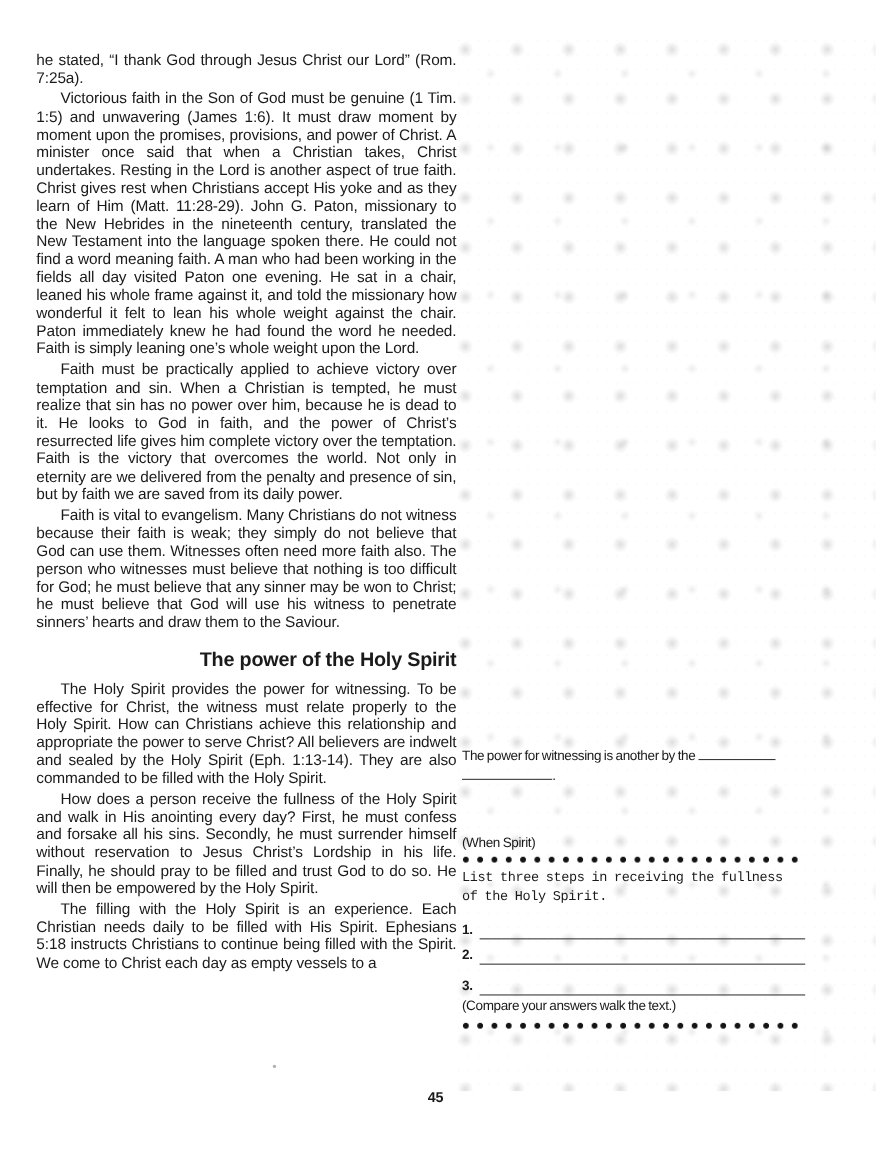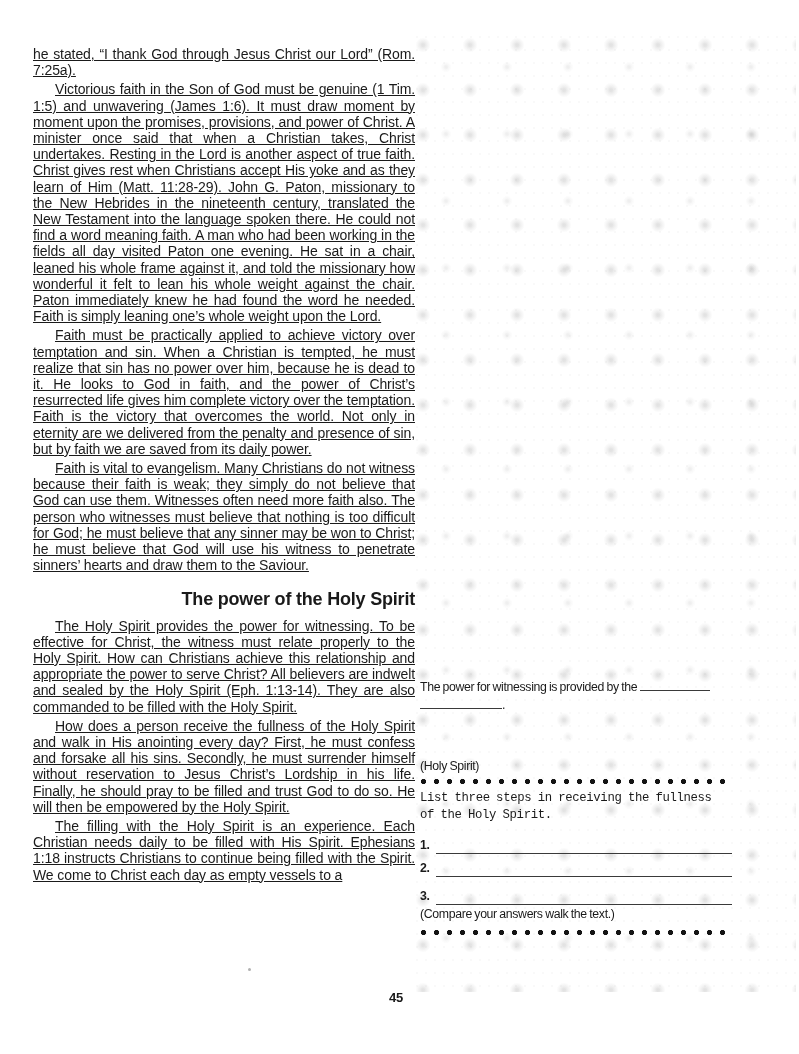--- a/index.html
+++ b/index.html
@@ -22,21 +22,21 @@
       radial-gradient(circle at 5px 3px, rgba(0,0,0,0.035) 0.5px, transparent 1.1px);
     background-size:47px 45px, 61px 67px, 29px 37px, 9px 13px;
     pointer-events:none;
   }
   .article-column{
     position:absolute;left:33px;top:46px;width:382px;
     font-size:14px;line-height:16.2px;
     text-align:justify;
     letter-spacing:-0.1px;
   }
-  .article-column p{margin:0 0 3px 0;text-indent:22px;text-decoration:underline;}
+  .article-column p{margin:0 0 3px 0;text-indent:22px;}
   .article-column p.continued{text-indent:0;}
   .article-column h2{
     font-size:18px;line-height:17px;
     margin:17px 0 10px 0;
     letter-spacing:-0.2px;
     text-align:right;
   }
   .exercise-column{
     position:absolute;left:420px;top:670px;width:312px;
     font-size:12.3px;line-height:17px;
@@ -80,35 +80,35 @@
 <div class="noise-layer"></div>
 
 <div class="article-column">
   <p class="continued">he stated, “I thank God through Jesus Christ our Lord” (Rom. 7:25a).</p>
   <p>Victorious faith in the Son of God must be genuine (1 Tim. 1:5) and unwavering (James 1:6). It must draw moment by moment upon the promises, provisions, and power of Christ. A minister once said that when a Christian takes, Christ undertakes. Resting in the Lord is another aspect of true faith. Christ gives rest when Christians accept His yoke and as they learn of Him (Matt. 11:28-29). John G. Paton, missionary to the New Hebrides in the nineteenth century, translated the New Testament into the language spoken there. He could not find a word meaning faith. A man who had been working in the fields all day visited Paton one evening. He sat in a chair, leaned his whole frame against it, and told the missionary how wonderful it felt to lean his whole weight against the chair. Paton immediately knew he had found the word he needed. Faith is simply leaning one’s whole weight upon the Lord.</p>
   <p>Faith must be practically applied to achieve victory over temptation and sin. When a Christian is tempted, he must realize that sin has no power over him, because he is dead to it. He looks to God in faith, and the power of Christ’s resurrected life gives him complete victory over the temptation. Faith is the victory that overcomes the world. Not only in eternity are we delivered from the penalty and presence of sin, but by faith we are saved from its daily power.</p>
   <p>Faith is vital to evangelism. Many Christians do not witness because their faith is weak; they simply do not believe that God can use them. Witnesses often need more faith also. The person who witnesses must believe that nothing is too difficult for God; he must believe that any sinner may be won to Christ; he must believe that God will use his witness to penetrate sinners’ hearts and draw them to the Saviour.</p>
   <h2>The power of the Holy Spirit</h2>
   <p>The Holy Spirit provides the power for witnessing. To be effective for Christ, the witness must relate properly to the Holy Spirit. How can Christians achieve this relationship and appropriate the power to serve Christ? All believers are indwelt and sealed by the Holy Spirit (Eph. 1:13-14). They are also commanded to be filled with the Holy Spirit.</p>
   <p>How does a person receive the fullness of the Holy Spirit and walk in His anointing every day? First, he must confess and forsake all his sins. Secondly, he must surrender himself without reservation to Jesus Christ’s Lordship in his life. Finally, he should pray to be filled and trust God to do so. He will then be empowered by the Holy Spirit.</p>
-  <p>The filling with the Holy Spirit is an experience. Each Christian needs daily to be filled with His Spirit. Ephesians 1:18 instructs Christians to continue being filled with the Spirit. We come to Christ each day as empty vessels to a</p>
+  <p>The filling with the Holy Spirit is an experience. Each Christian needs daily to be filled with His Spirit. Ephesians 5:18 instructs Christians to continue being filled with the Spirit. We come to Christ each day as empty vessels to a</p>
 </div>
 
 <div class="exercise-column">
   <div class="prompt-wrap">
     <div class="prompt-line">
-      <span>The power for witnessing is provided by the</span>
+      <span>The power for witnessing is another by the</span>
       <span class="blank short"></span>
     </div>
     <div class="prompt-line">
       <span class="blank lead"></span><span>.</span>
     </div>
   </div>
 
-  <div class="answer-key">(Holy Spirit)</div>
+  <div class="answer-key">(When Spirit)</div>
 
   <div class="dotted-separator"></div>
 
   <div class="list-prompt">List three steps in receiving the fullness of the Holy Spirit.</div>
 
   <div class="answer-row row-1">
     <span class="num">1.</span>
     <span class="answer-line"></span>
   </div>
   <div class="answer-row row-2">

